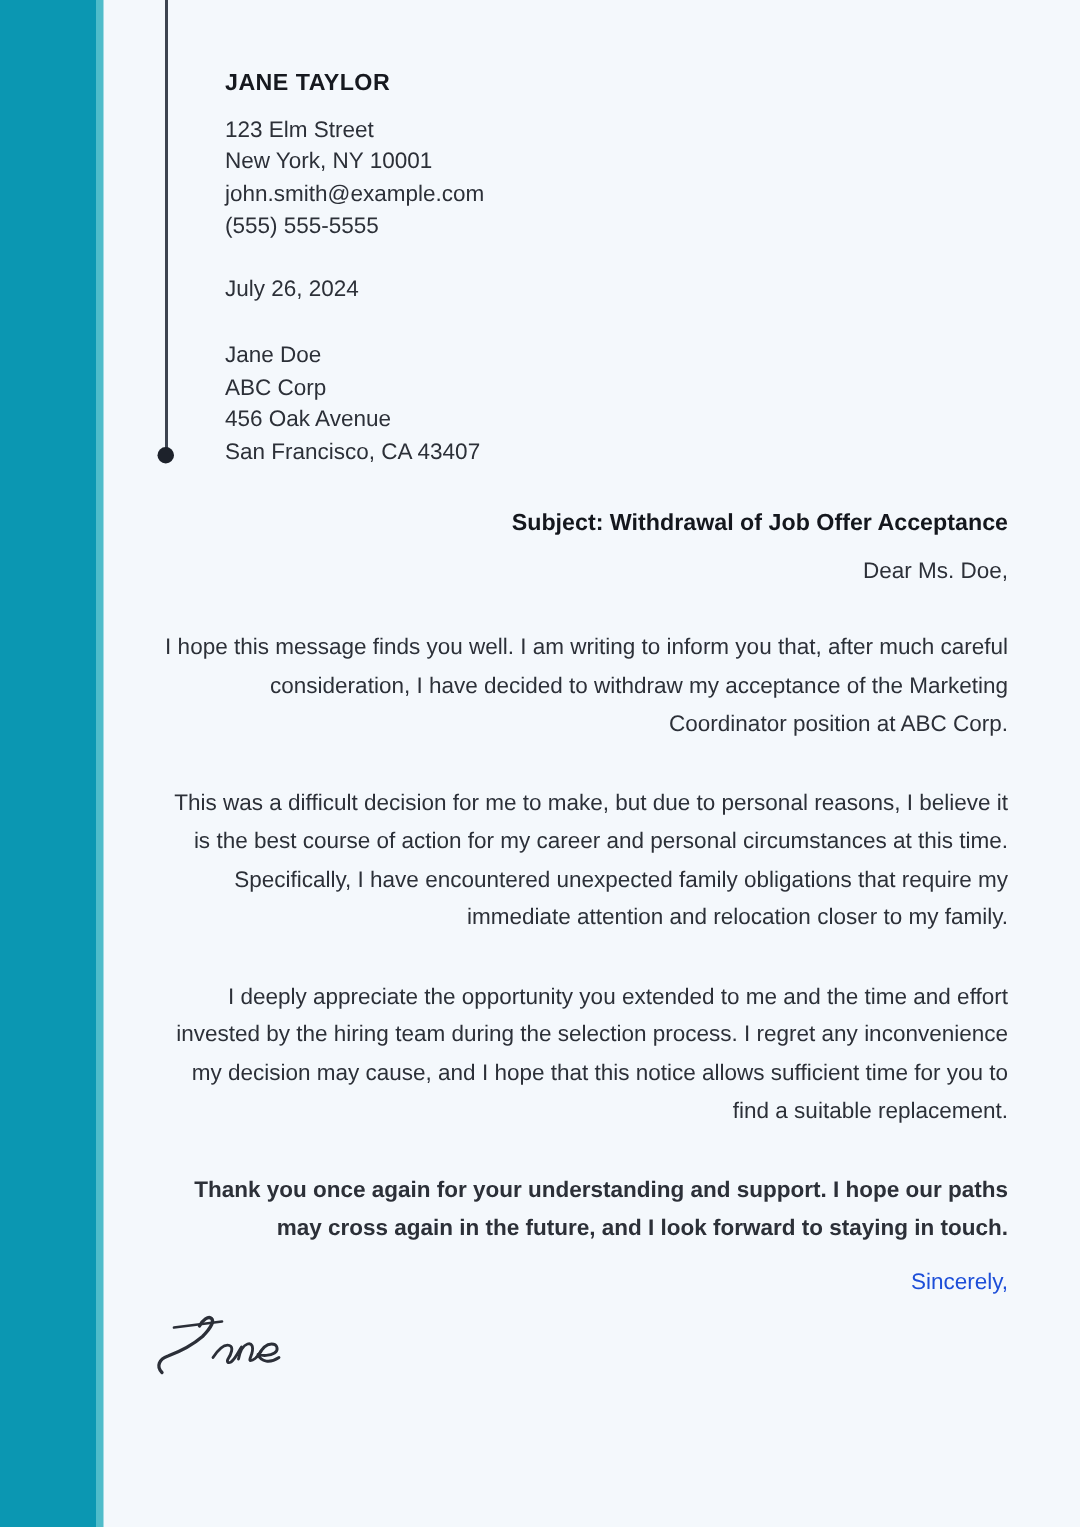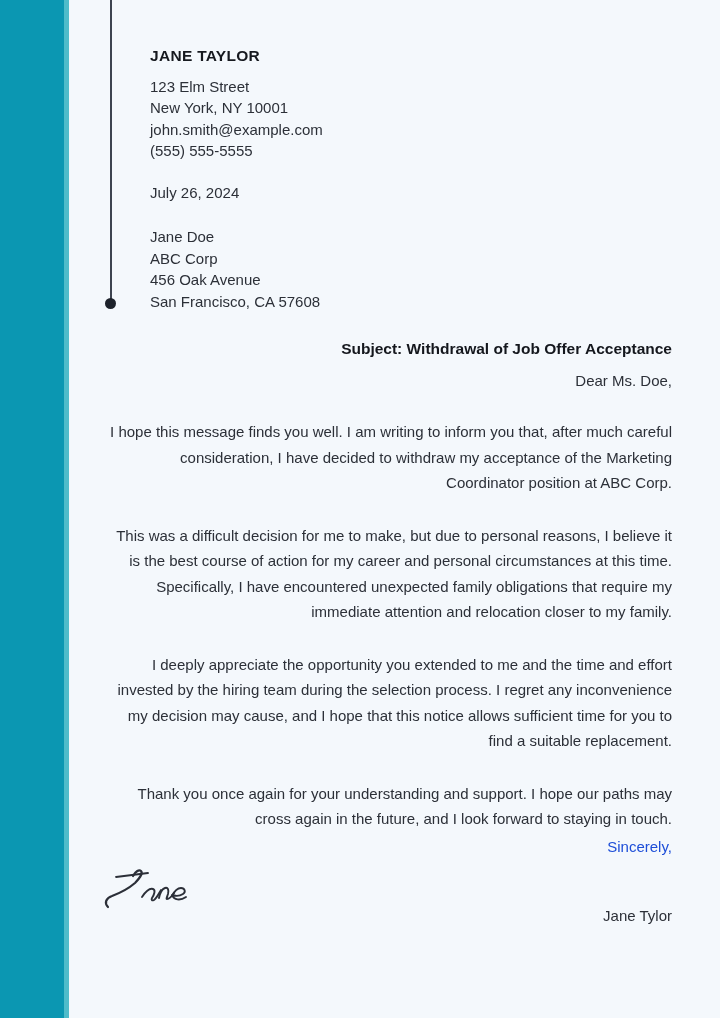--- a/index.html
+++ b/index.html
@@ -130,21 +130,22 @@
     line-height: 21px;
     margin-bottom: 28px;
   }
   .body-para {
     font-size: 15px;
     color: #2c3038;
     line-height: 25.5px;
     margin: 0 0 27px 0;
   }
   .body-para:last-of-type {
-    margin-bottom: 4px;
+    margin-bottom: 12px;
+    font-weight: bold;
   }
   .closing {
     font-size: 15px;
     color: #1d4ed8;
     line-height: 21px;
     margin-top: 2px;
   }
 
   .signature-wrap {
     margin-top: 10px;
@@ -180,21 +181,21 @@
       <div class="sender-line">john.smith@example.com</div>
       <div class="sender-line">(555) 555-5555</div>
     </div>
 
     <div class="date-block">July 26, 2024</div>
 
     <div class="recipient-block">
       <div class="recipient-line">Jane Doe</div>
       <div class="recipient-line">ABC Corp</div>
       <div class="recipient-line">456 Oak Avenue</div>
-      <div class="recipient-line">San Francisco, CA 57608</div>
+      <div class="recipient-line">San Francisco, CA 43407</div>
     </div>
 
     <div class="body-area">
       <div class="subject-line">Subject: Withdrawal of Job Offer Acceptance</div>
       <div class="salutation">Dear Ms. Doe,</div>
 
       <p class="body-para">I hope this message finds you well. I am writing to inform you that, after much careful consideration, I have decided to withdraw my acceptance of the Marketing Coordinator position at ABC Corp.</p>
       <p class="body-para">This was a difficult decision for me to make, but due to personal reasons, I believe it is the best course of action for my career and personal circumstances at this time. Specifically, I have encountered unexpected family obligations that require my immediate attention and relocation closer to my family.</p>
       <p class="body-para">I deeply appreciate the opportunity you extended to me and the time and effort invested by the hiring team during the selection process. I regret any inconvenience my decision may cause, and I hope that this notice allows sufficient time for you to find a suitable replacement.</p>
       <p class="body-para">Thank you once again for your understanding and support. I hope our paths may cross again in the future, and I look forward to staying in touch.</p>
@@ -204,18 +205,17 @@
       <div class="signature-wrap">
         <svg class="signature-mark" width="100" height="42" viewBox="0 0 100 42">
           <g fill="none" stroke="#2b2f38" stroke-linecap="round" stroke-linejoin="round">
             <path d="M6 40 C2 36 4 31 10 29 C18 26 26 22 33 16 C38 11 41 6 39 4 C37 2 33 5 31 9" stroke-width="2.2"></path>
             <path d="M14 10 L46 6" stroke-width="1.8"></path>
             <path d="M40 30 C44 24 48 21 51 22 C54 23 52 28 50 31 C49 33 50 34 52 33 C55 31 57 26 59 23" stroke-width="1.9"></path>
             <path d="M57 31 C58 26 60 22 63 21 C66 20 67 23 66 27 C65 30 64 32 65 32 C67 32 70 29 72 26" stroke-width="1.9"></path>
             <path d="M70 29 C72 25 75 21 79 21 C83 21 84 25 81 27 C78 29 73 29 70 28 C72 33 78 34 84 30" stroke-width="1.9"></path>
           </g>
         </svg>
-        <div class="signature-name">Jane Tylor</div>
       </div>
     </div>
 
   </div>
 </div>
 
 </body></html>

